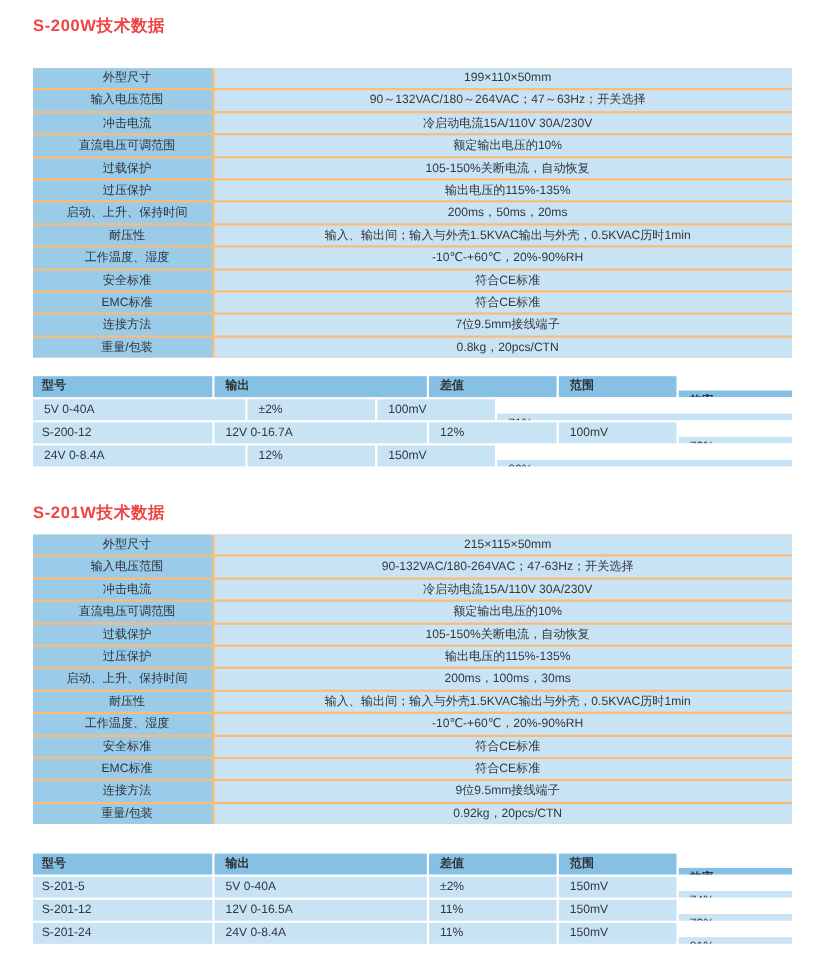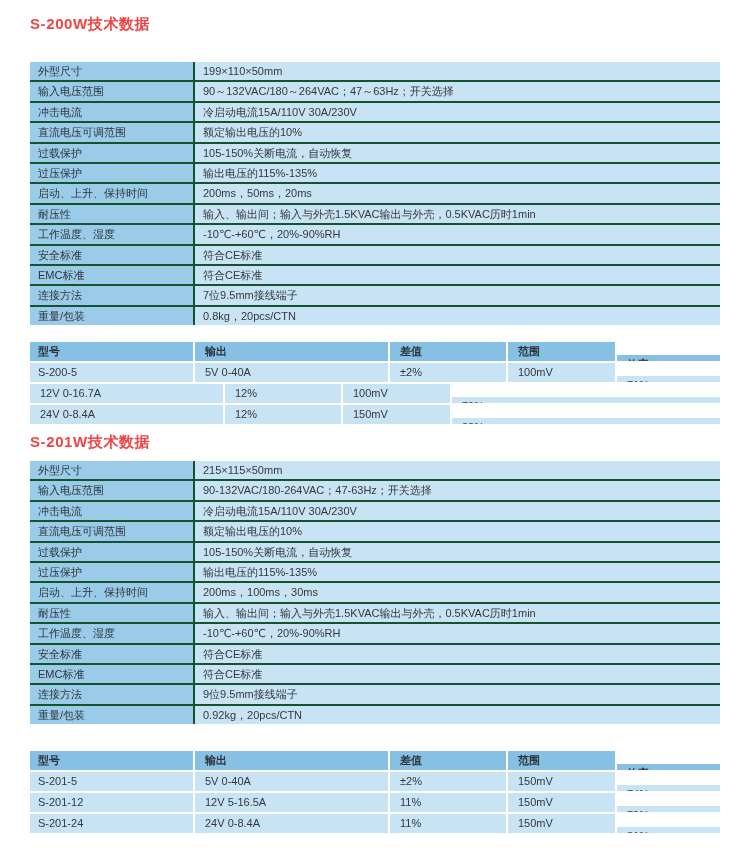--- a/index.html
+++ b/index.html
@@ -12,24 +12,24 @@
   .page{box-sizing:border-box;width:750px;height:868px;padding:15px 30px 0 30px;}
 
   .section-title{
     margin:0;
     font-size:15px;
     font-weight:bold;
     letter-spacing:0.6px;
     color:#ef4444;
     line-height:17px;
   }
-  .title-2{margin-top:9px;}
+  .title-2{margin-top:34px;}
 
   
-  .spec-table{display:flex;flex-direction:column;gap:2px;background:#14532d;}
+  .spec-table{display:flex;flex-direction:column;gap:2px;background:#fdba74;text-align:center;}
   .spec-1{margin-top:30px;}
   .spec-2{margin-top:11px;}
   .spec-row{display:flex;gap:2px;height:18.4px;}
   .spec-label{
     width:163px;flex:0 0 163px;
     background:#9accea;
     font-size:11px;line-height:18.4px;
     padding-left:8px;box-sizing:border-box;
     white-space:nowrap;overflow:hidden;
     color:#2e3338;
@@ -128,27 +128,27 @@
 
   <div class="model-table model-1">
       <div class="model-row head">
         <div class="model-cell col-0">型号</div>
         <div class="model-cell col-1">输出</div>
         <div class="model-cell col-2">差值</div>
         <div class="model-cell col-3">范围</div>
         <div class="model-cell col-4">效率</div>
       </div>
       <div class="model-row">
-        <div class="model-cell col-0">S-200-5</div>
         <div class="model-cell col-1">5V 0-40A</div>
         <div class="model-cell col-2">±2%</div>
         <div class="model-cell col-3">100mV</div>
         <div class="model-cell col-4">71%</div>
       </div>
       <div class="model-row">
+        <div class="model-cell col-0">S-200-12</div>
         <div class="model-cell col-1">12V 0-16.7A</div>
         <div class="model-cell col-2">12%</div>
         <div class="model-cell col-3">100mV</div>
         <div class="model-cell col-4">79%</div>
       </div>
       <div class="model-row">
         <div class="model-cell col-1">24V 0-8.4A</div>
         <div class="model-cell col-2">12%</div>
         <div class="model-cell col-3">150mV</div>
         <div class="model-cell col-4">83%</div>
@@ -222,21 +222,21 @@
       </div>
       <div class="model-row">
         <div class="model-cell col-0">S-201-5</div>
         <div class="model-cell col-1">5V 0-40A</div>
         <div class="model-cell col-2">±2%</div>
         <div class="model-cell col-3">150mV</div>
         <div class="model-cell col-4">74%</div>
       </div>
       <div class="model-row">
         <div class="model-cell col-0">S-201-12</div>
-        <div class="model-cell col-1">12V 5-16.5A</div>
+        <div class="model-cell col-1">12V 0-16.5A</div>
         <div class="model-cell col-2">11%</div>
         <div class="model-cell col-3">150mV</div>
         <div class="model-cell col-4">79%</div>
       </div>
       <div class="model-row">
         <div class="model-cell col-0">S-201-24</div>
         <div class="model-cell col-1">24V 0-8.4A</div>
         <div class="model-cell col-2">11%</div>
         <div class="model-cell col-3">150mV</div>
         <div class="model-cell col-4">81%</div>

